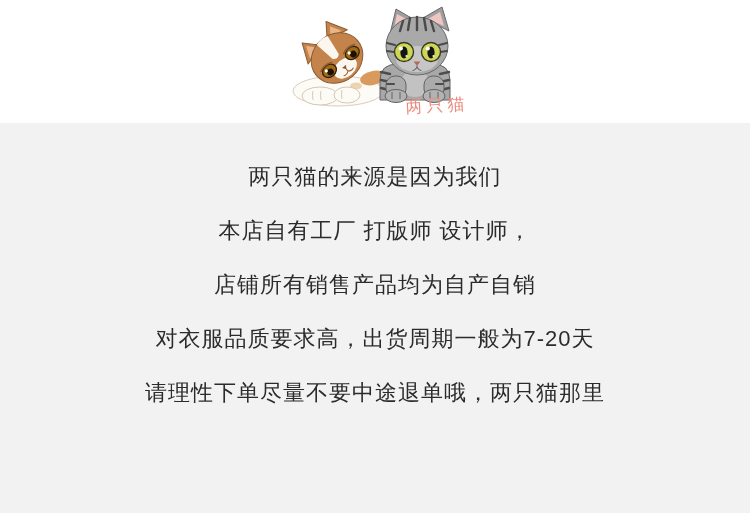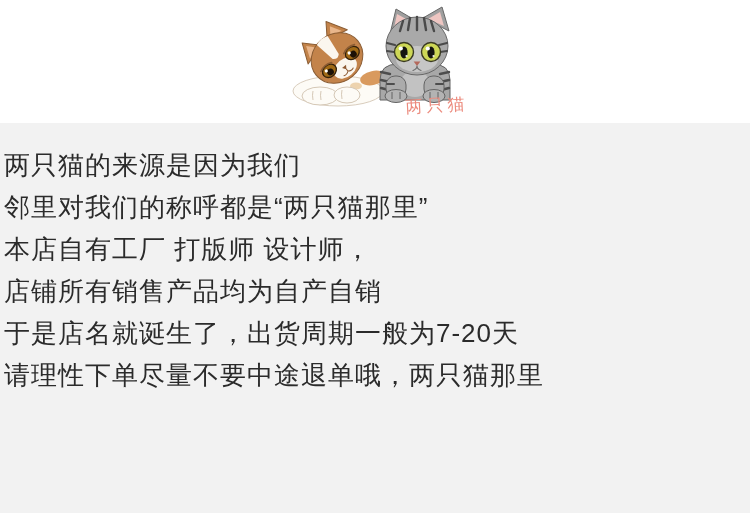--- a/index.html
+++ b/index.html
@@ -38,25 +38,25 @@
   .story-panel {
     position: absolute;
     left: 0;
     top: 123px;
     width: 750px;
     height: 390px;
     box-sizing: border-box;
     padding-top: 19px;
   }
   .story-panel p {
-    margin: 4px;
+    margin: 16px;
     height: 38px;
     line-height: 38px;
-    text-align: left;
-    font-size: 26px;
+    text-align: center;
+    font-size: 22px;
     letter-spacing: 1px;
     white-space: nowrap;
   }
   .footer-strip {
     position: absolute;
     left: 0;
     top: 513px;
     width: 750px;
     height: 14px;
     background: #ffffff;
@@ -144,22 +144,21 @@
         <ellipse cx="67" cy="95" rx="13" ry="8" fill="#fdfbf6" stroke="#d5c8b6" stroke-width="1"></ellipse>
         <path d="M33,91 Q32,95 33,100 M41,91 Q40,95 41,100 M62,90 Q61,94 62,99" stroke="#d5c8b6" stroke-width="1" fill="none"></path>
       </g>
     </svg>
 
     <div class="logo-caption" style="color: rgb(236, 139, 126);">两只猫</div>
   </div>
 
   <div class="story-panel" style="background-color: rgb(242, 242, 242); color: rgb(43, 43, 43);">
     <p>两只猫的来源是因为我们</p>
-    <p>邻里对我们的称呼都是“两只猫那里”</p>
     <p>本店自有工厂 打版师 设计师，</p>
     <p>店铺所有销售产品均为自产自销</p>
-    <p>于是店名就诞生了，出货周期一般为7-20天</p>
+    <p>对衣服品质要求高，出货周期一般为7-20天</p>
     <p>请理性下单尽量不要中途退单哦，两只猫那里</p>
   </div>
 
   <div class="footer-strip"></div>
 
 </div>
 
 </body></html>

